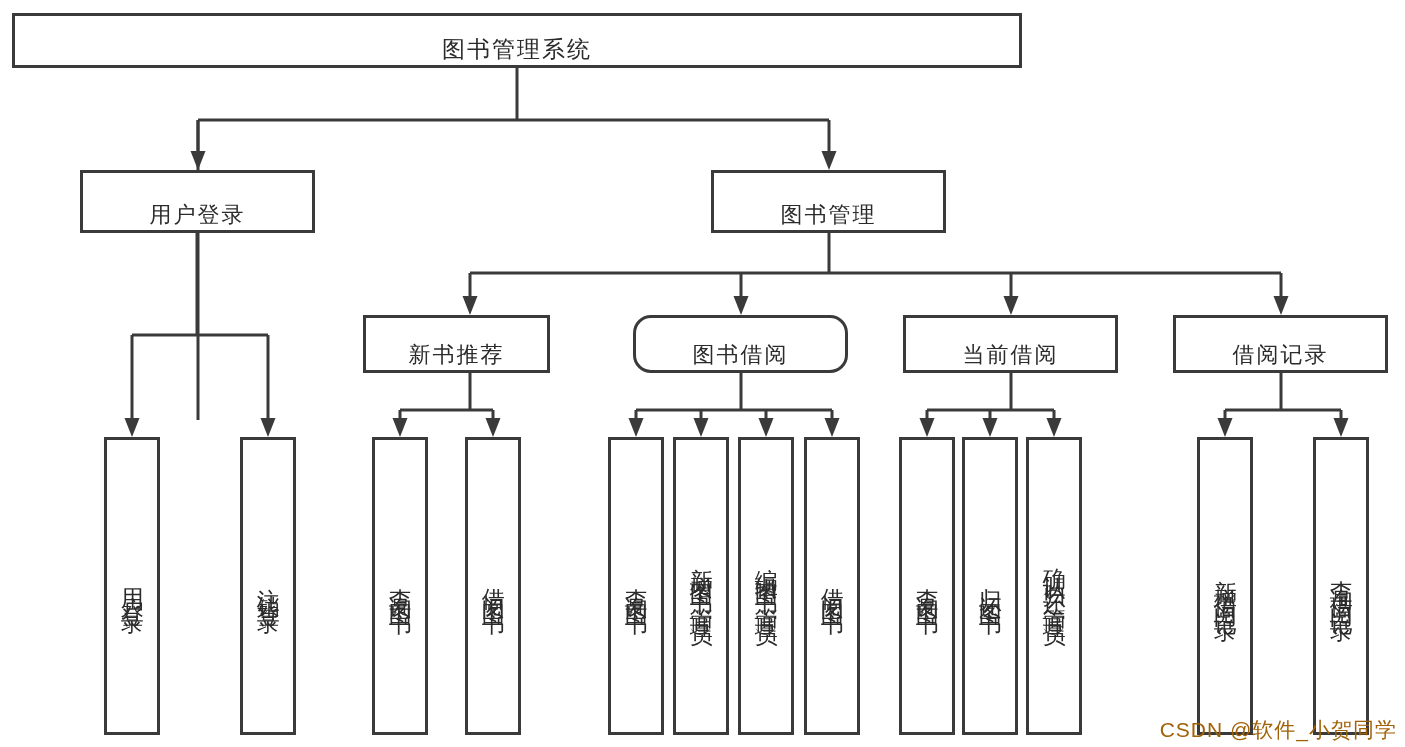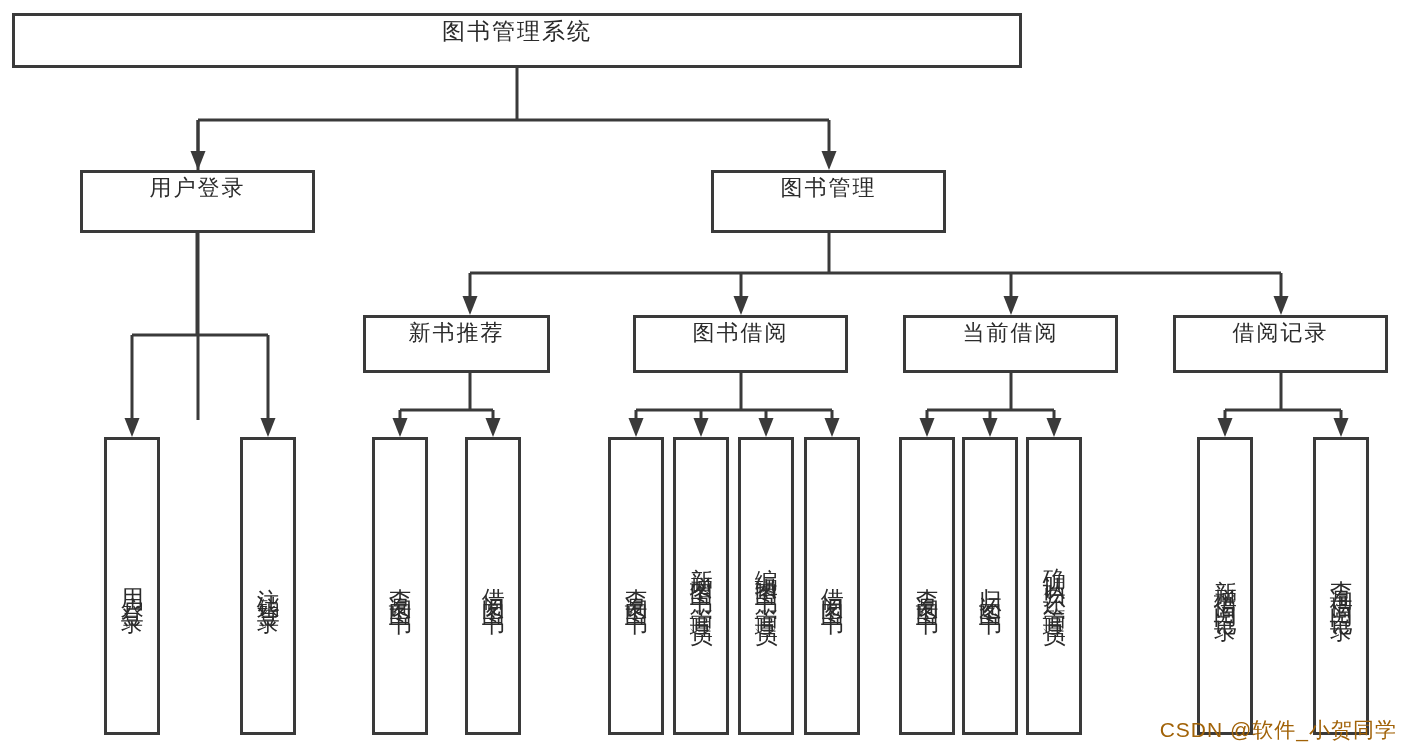--- a/index.html
+++ b/index.html
@@ -5,21 +5,21 @@
   html,body{margin:0;padding:0;background:#ffffff;}
   #stage{
     position:relative;width:1405px;height:747px;background:#ffffff;overflow:hidden;
     font-family:"Liberation Sans","DejaVu Sans",sans-serif;color:#2b2b2b;
   }
   #wires{position:absolute;left:0;top:0;width:1405px;height:747px;}
   #wires path{stroke:#3a3a3a;stroke-width:3;fill:none;}
   #wires polygon{fill:#3a3a3a;stroke:none;}
   .node{
     position:absolute;box-sizing:border-box;border:3px solid #3a3a3a;background:#ffffff;
-    display:flex;align-items:flex-start;justify-content:center;
+    display:flex;align-items:flex-end;justify-content:center;
     font-size:22px;letter-spacing:2px;white-space:nowrap;
   }
   .node.root{font-size:23px;}
   .node-v{
     position:absolute;box-sizing:border-box;border:3px solid #3a3a3a;background:#ffffff;
     display:flex;align-items:center;justify-content:center;
     width:56px;top:437px;height:298px;
   }
   .node-v .vtext{
     writing-mode:vertical-rl;text-orientation:mixed;
@@ -79,21 +79,21 @@
   <div class="node" style="left:80px;top:170px;width:235px;height:63px;">
     <span>用户登录</span>
   </div>
   <div class="node" style="left:711px;top:170px;width:235px;height:63px;">
     <span>图书管理</span>
   </div>
 
   <div class="node" style="left:363px;top:315px;width:187px;height:58px;">
     <span>新书推荐</span>
   </div>
-  <div class="node" style="left:633px;top:315px;width:215px;height:58px;">
+  <div class="node" style="left:633px;top:315px;width:215px;height:58px;border-radius:18px;">
     <span>图书借阅</span>
   </div>
   <div class="node" style="left:903px;top:315px;width:215px;height:58px;">
     <span>当前借阅</span>
   </div>
   <div class="node" style="left:1173px;top:315px;width:215px;height:58px;">
     <span>借阅记录</span>
   </div>
 
   <div class="node-v" style="left:104px;">

